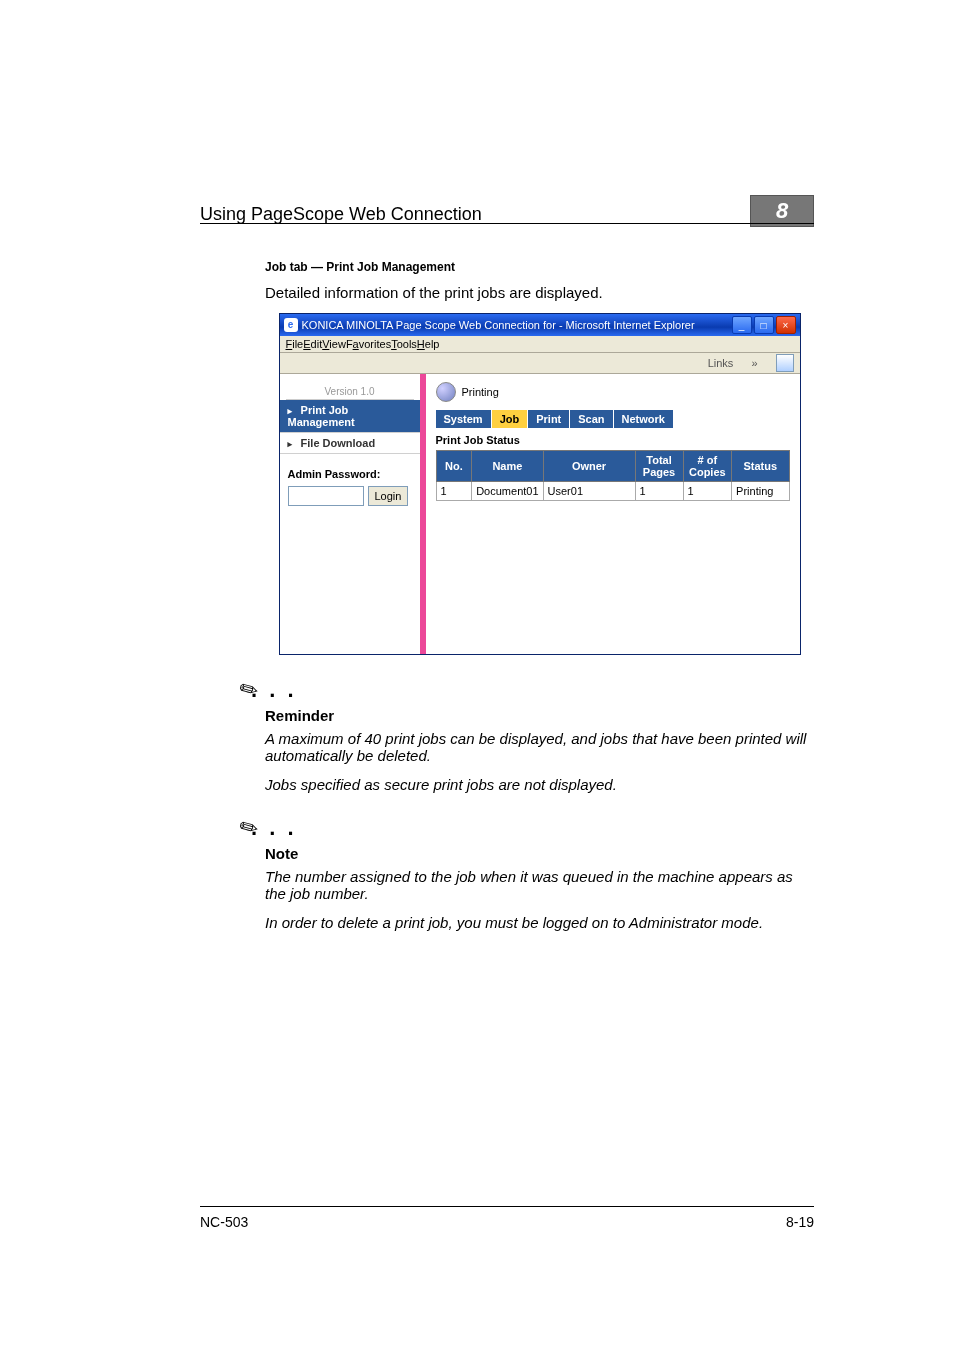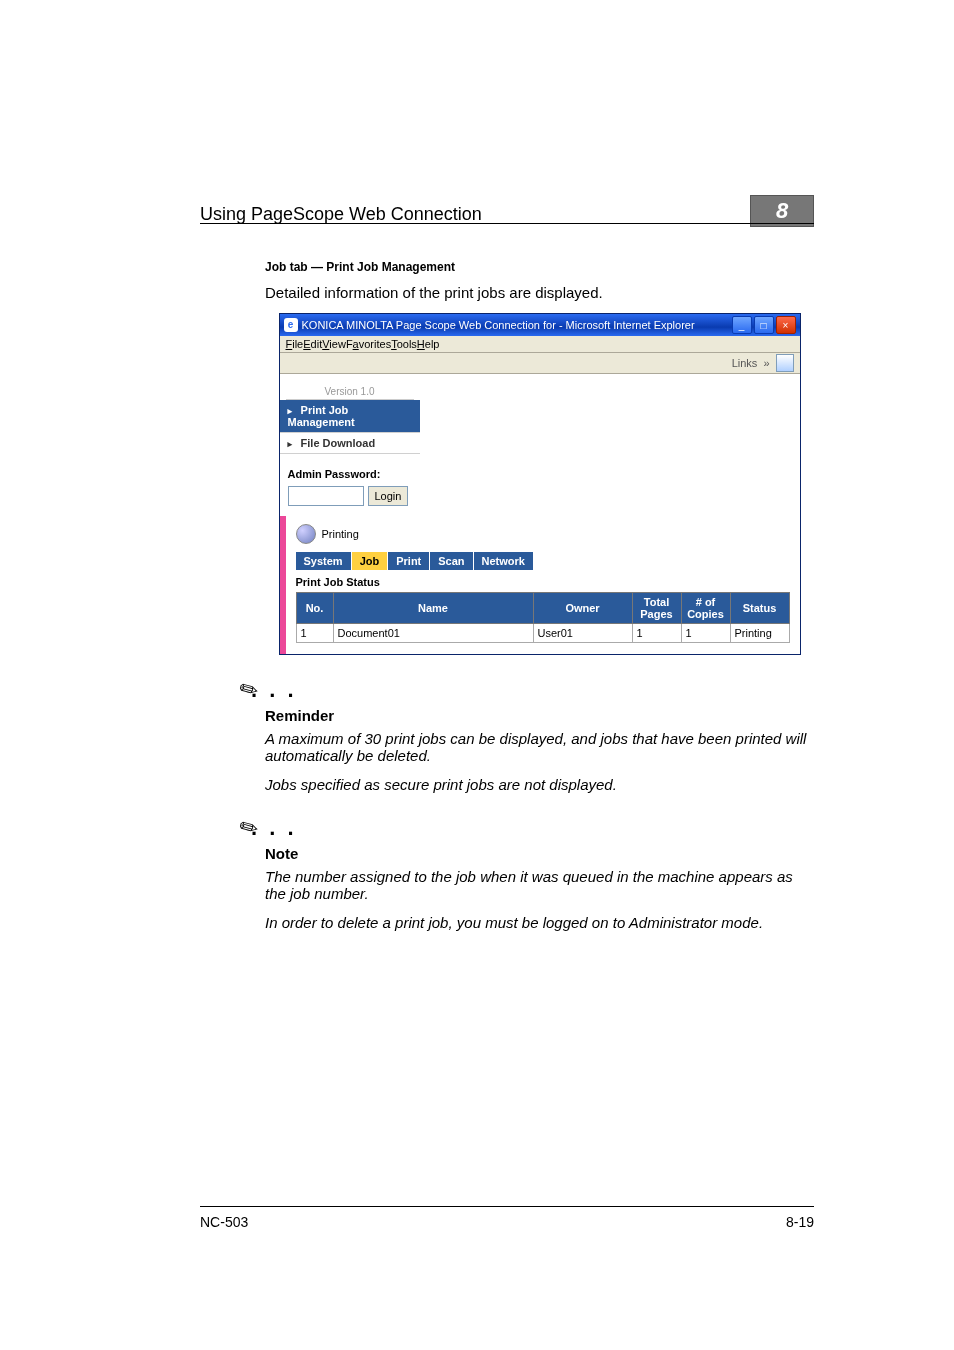--- a/index.html
+++ b/index.html
@@ -164,28 +164,27 @@
   }
   .menubar span u { text-decoration: underline; }
   .linksbar {
     background: #ece9d8;
     border-bottom: 1px solid #aca899;
     height: 20px;
     display: flex;
     align-items: center;
     justify-content: flex-end;
     padding-right: 6px;
-    gap: 6px;
+    gap: 18px;
     color: #555;
   }
   .ie-body {
     background: #fff;
     display: flex;
     min-height: 280px;
-    flex-direction: column;
   }
   .sidebar {
     width: 140px;
     background: #fff;
     padding: 8px 0 8px 0;
   }
   .version {
     color: #999;
     font-size: 10px;
     text-align: center;
@@ -374,21 +373,21 @@
         </div>
       </div>
     </div>
 
     <div class="note-block" style="position:relative;">
       <div class="note-row">
         <span class="note-icon">✎</span>
         <span class="note-dots">. . .</span>
       </div>
       <div class="note-label">Reminder</div>
-      <div class="para italic">A maximum of 30 print jobs can be displayed, and jobs that have been printed will automatically be deleted.</div>
+      <div class="para italic">A maximum of 40 print jobs can be displayed, and jobs that have been printed will automatically be deleted.</div>
       <div class="para italic">Jobs specified as secure print jobs are not displayed.</div>
     </div>
 
     <div class="note-block" style="position:relative;">
       <div class="note-row">
         <span class="note-icon">✎</span>
         <span class="note-dots">. . .</span>
       </div>
       <div class="note-label">Note</div>
       <div class="para italic">The number assigned to the job when it was queued in the machine appears as the job number.</div>

